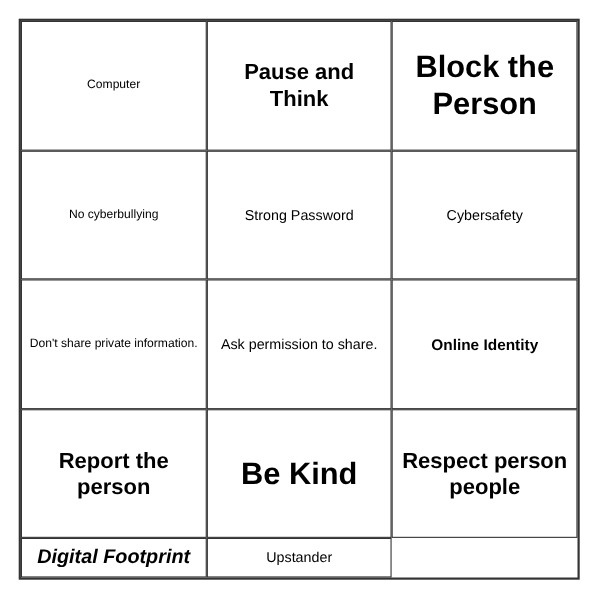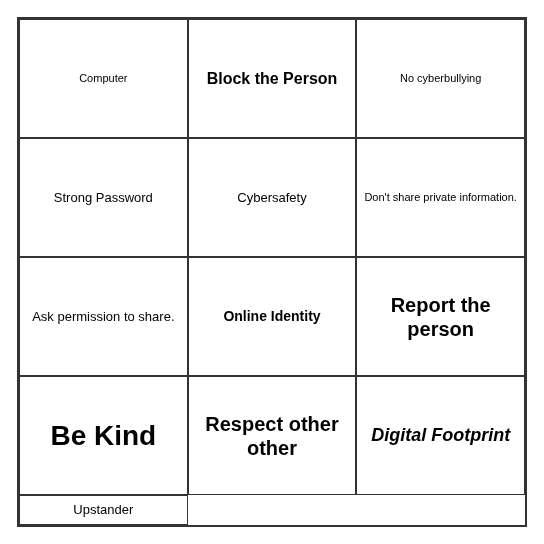--- a/index.html
+++ b/index.html
@@ -58,21 +58,24 @@
 </head>
 <body>
 
 <div class="bingo-container">
   <div class="bingo-grid">
 
     <div class="cell">
       <span class="cell-small">Computer</span>
     </div>
     <div class="cell">
-      <span style="font-size:16px; font-weight:bold;">Block the Person</span>
+      <span style="font-size:20px; font-weight:bold;">Pause and Think</span>
+    </div>
+    <div class="cell">
+      <span style="font-size:28px; font-weight:bold;">Block the Person</span>
     </div>
     <div class="cell">
       <span class="cell-small">No cyberbullying</span>
     </div>
 
     <div class="cell">
       <span class="cell-text">Strong Password</span>
     </div>
     <div class="cell">
       <span class="cell-text">Cybersafety</span>
@@ -88,21 +91,21 @@
       <span style="font-size:14px; font-weight:bold;">Online Identity</span>
     </div>
     <div class="cell">
       <span style="font-size:20px; font-weight:bold;">Report the person</span>
     </div>
 
     <div class="cell">
       <span class="cell-large">Be Kind</span>
     </div>
     <div class="cell">
-      <span style="font-size:20px; font-weight:bold;">Respect other other</span>
+      <span style="font-size:20px; font-weight:bold;">Respect person people</span>
     </div>
     <div class="cell">
       <span style="font-size:18px; font-weight:bold;font-style:italic;">Digital Footprint</span>
     </div>
     <div class="cell">
       <span class="cell-text">Upstander</span>
     </div>
 
   </div>
 </div>

